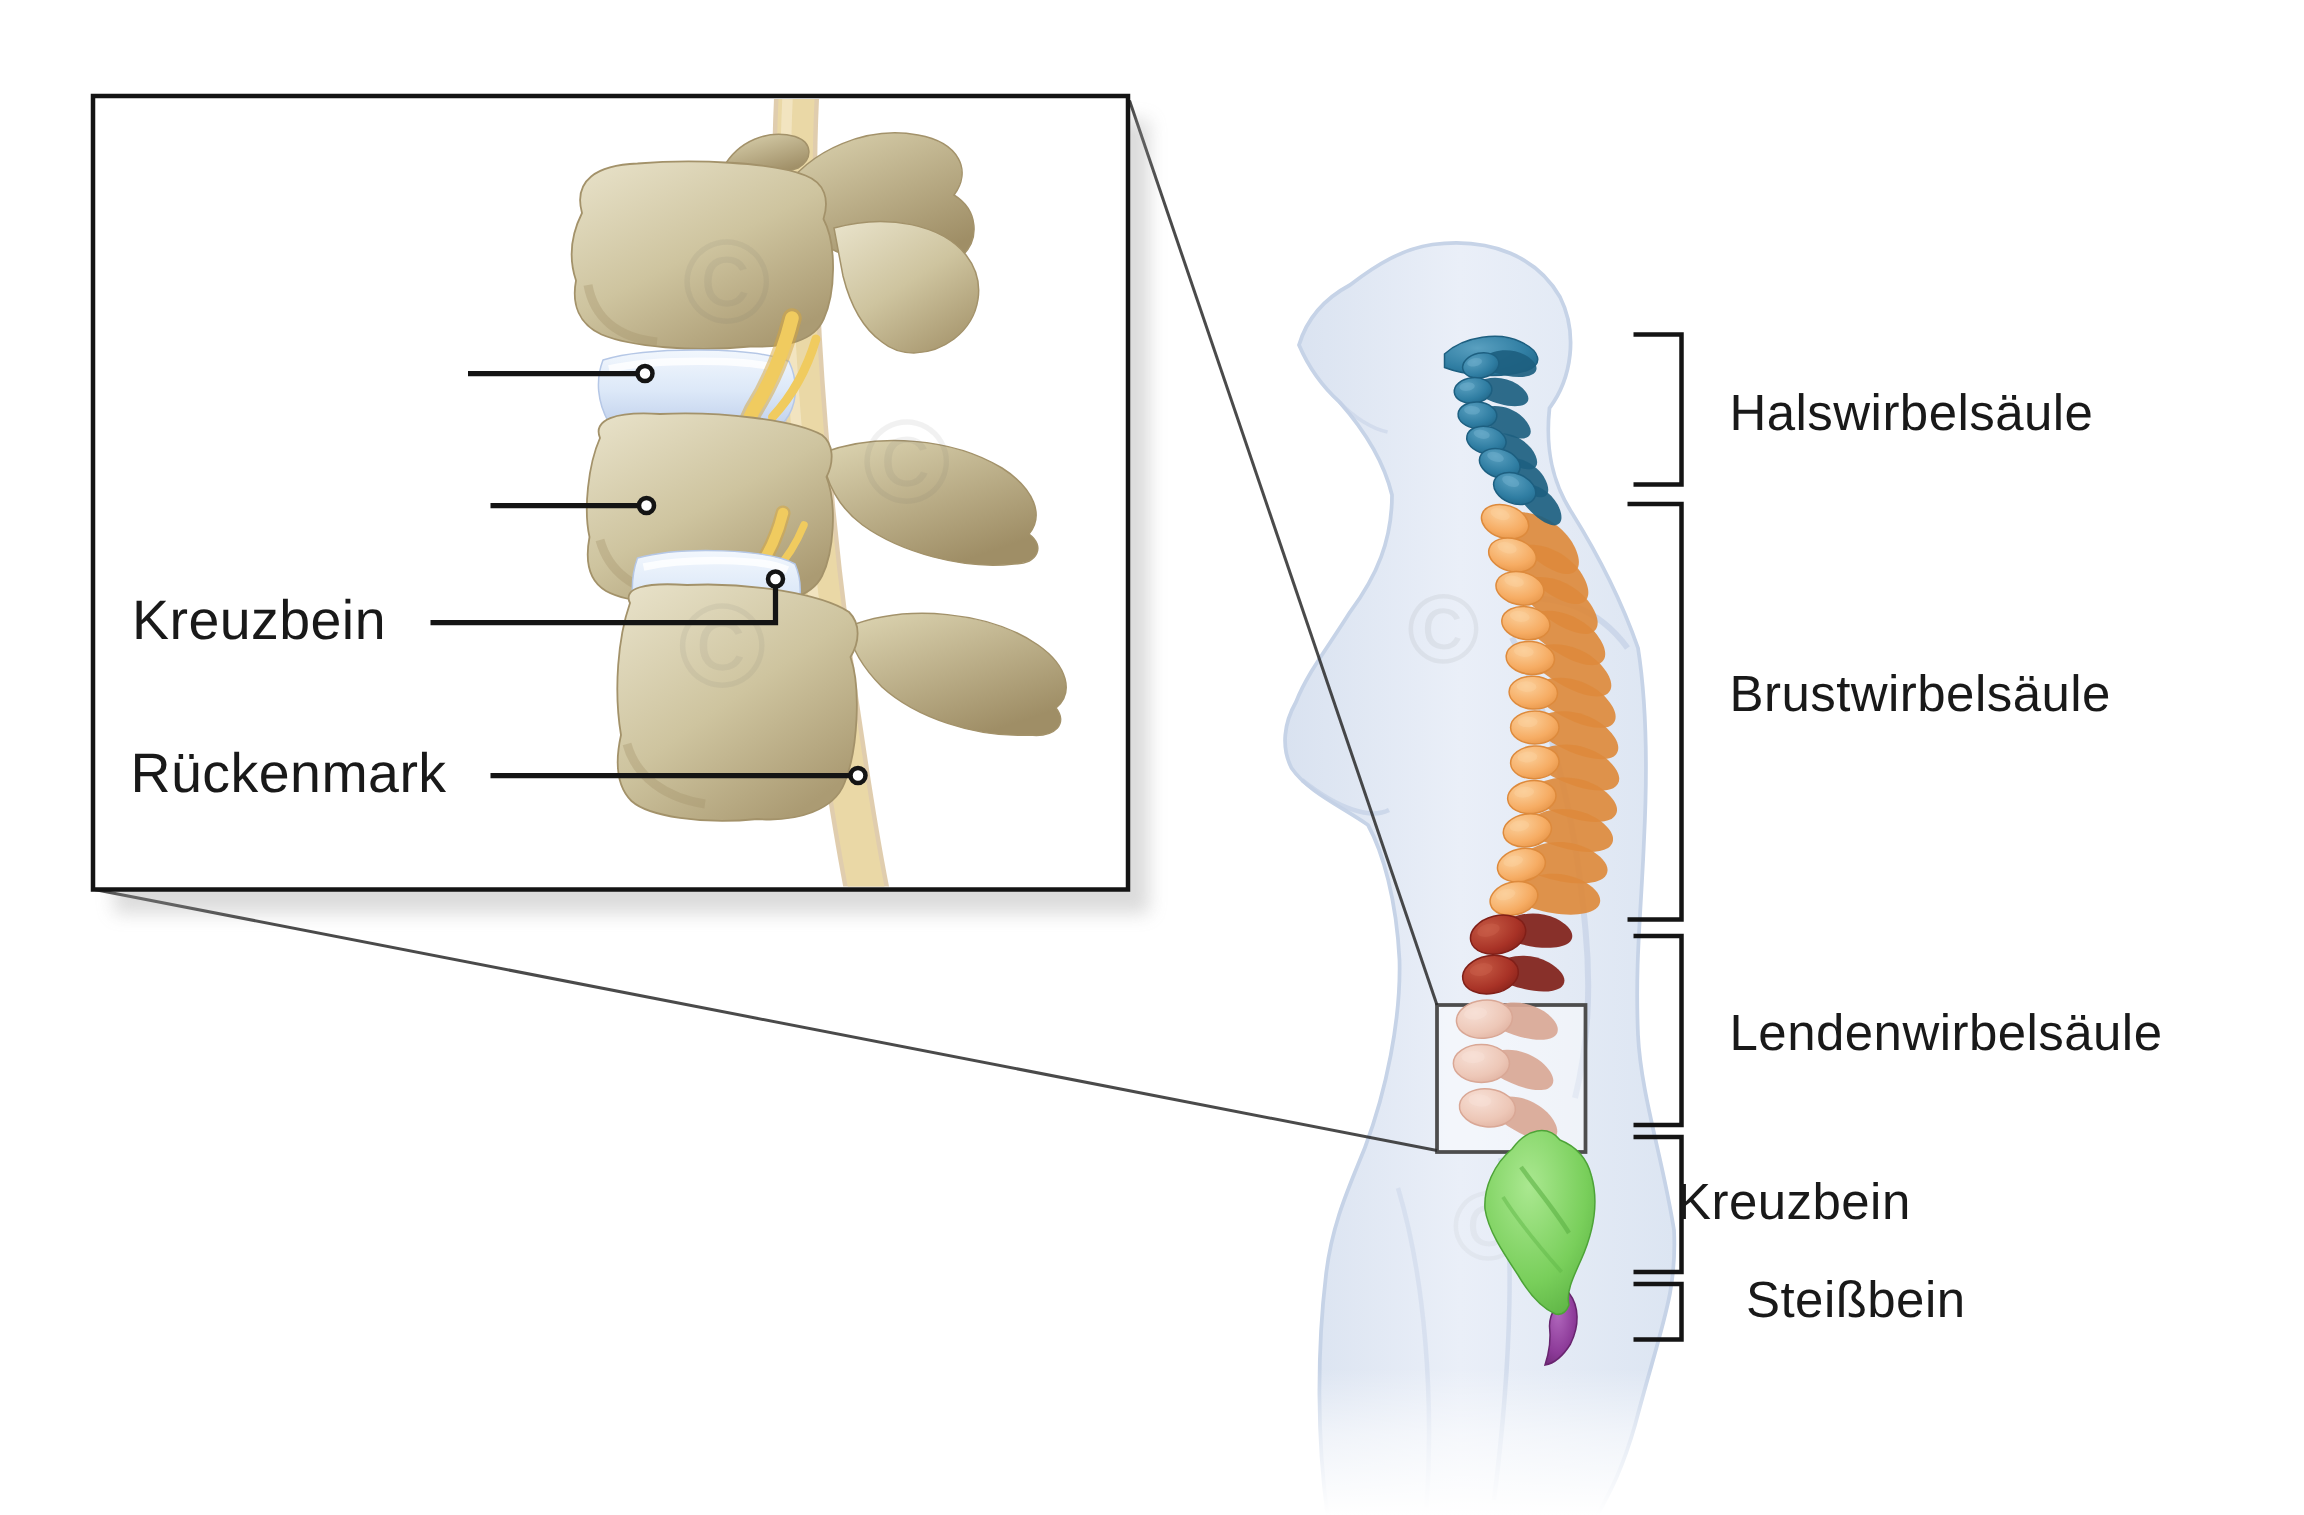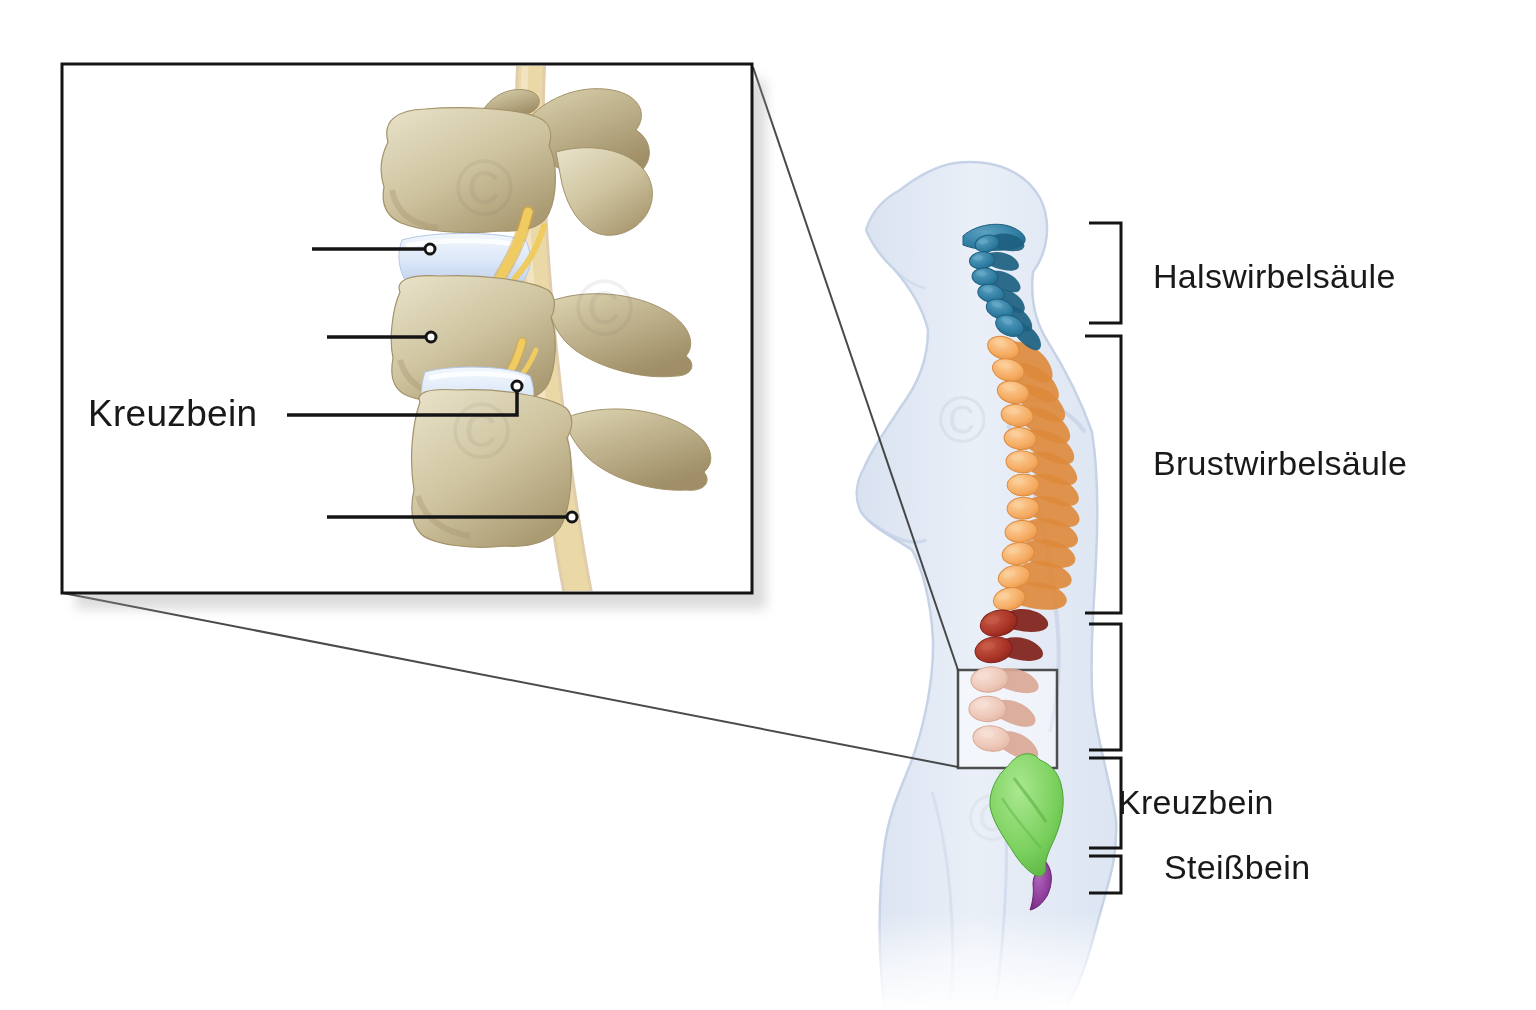--- a/index.html
+++ b/index.html
@@ -343,18 +343,20 @@
   <g stroke="#141414" stroke-width="3" fill="none">
     <path d="M 1089,223 L 1121,223 L 1121,323 L 1089,323"></path>
     <path d="M 1085,336 L 1121,336 L 1121,613 L 1085,613"></path>
     <path d="M 1089,624 L 1121,624 L 1121,750 L 1089,750"></path>
     <path d="M 1089,758 L 1121,758 L 1121,848 L 1089,848"></path>
     <path d="M 1089,856 L 1121,856 L 1121,893 L 1089,893"></path>
   </g>
 </svg>
 
 <span class="lbl lbl-inset" style="left:88px;top:415px">Kreuzbein</span>
+<span class="lbl lbl-inset" style="left:87px;top:517px">Rückenmark</span>
 
 <span class="lbl lbl-right" style="left:1153px;top:277px">Halswirbelsäule</span>
 <span class="lbl lbl-right" style="left:1153px;top:464px">Brustwirbelsäule</span>
+<span class="lbl lbl-right" style="left:1153px;top:690px">Lendenwirbelsäule</span>
 <span class="lbl lbl-right" style="left:1118px;top:803px">Kreuzbein</span>
 <span class="lbl lbl-right" style="left:1164px;top:868px">Steißbein</span>
 </div>
 
 </body></html>

